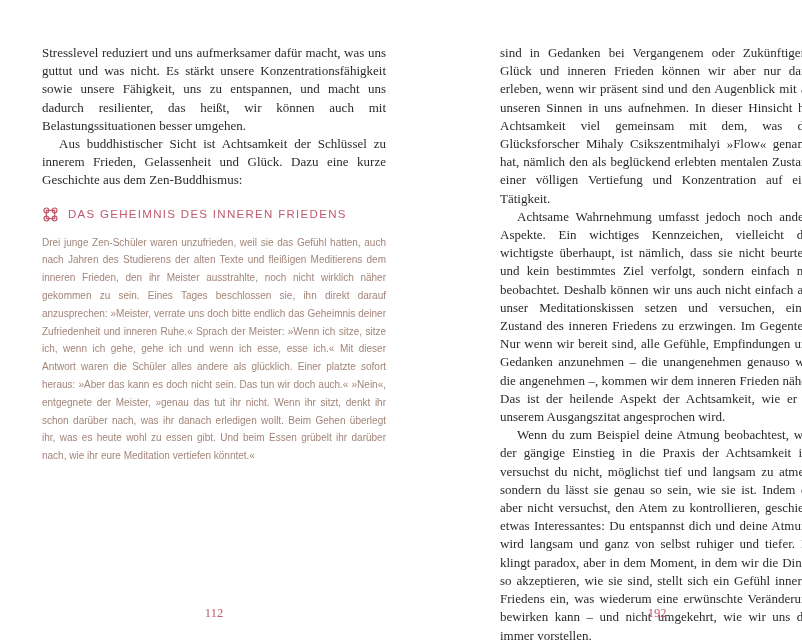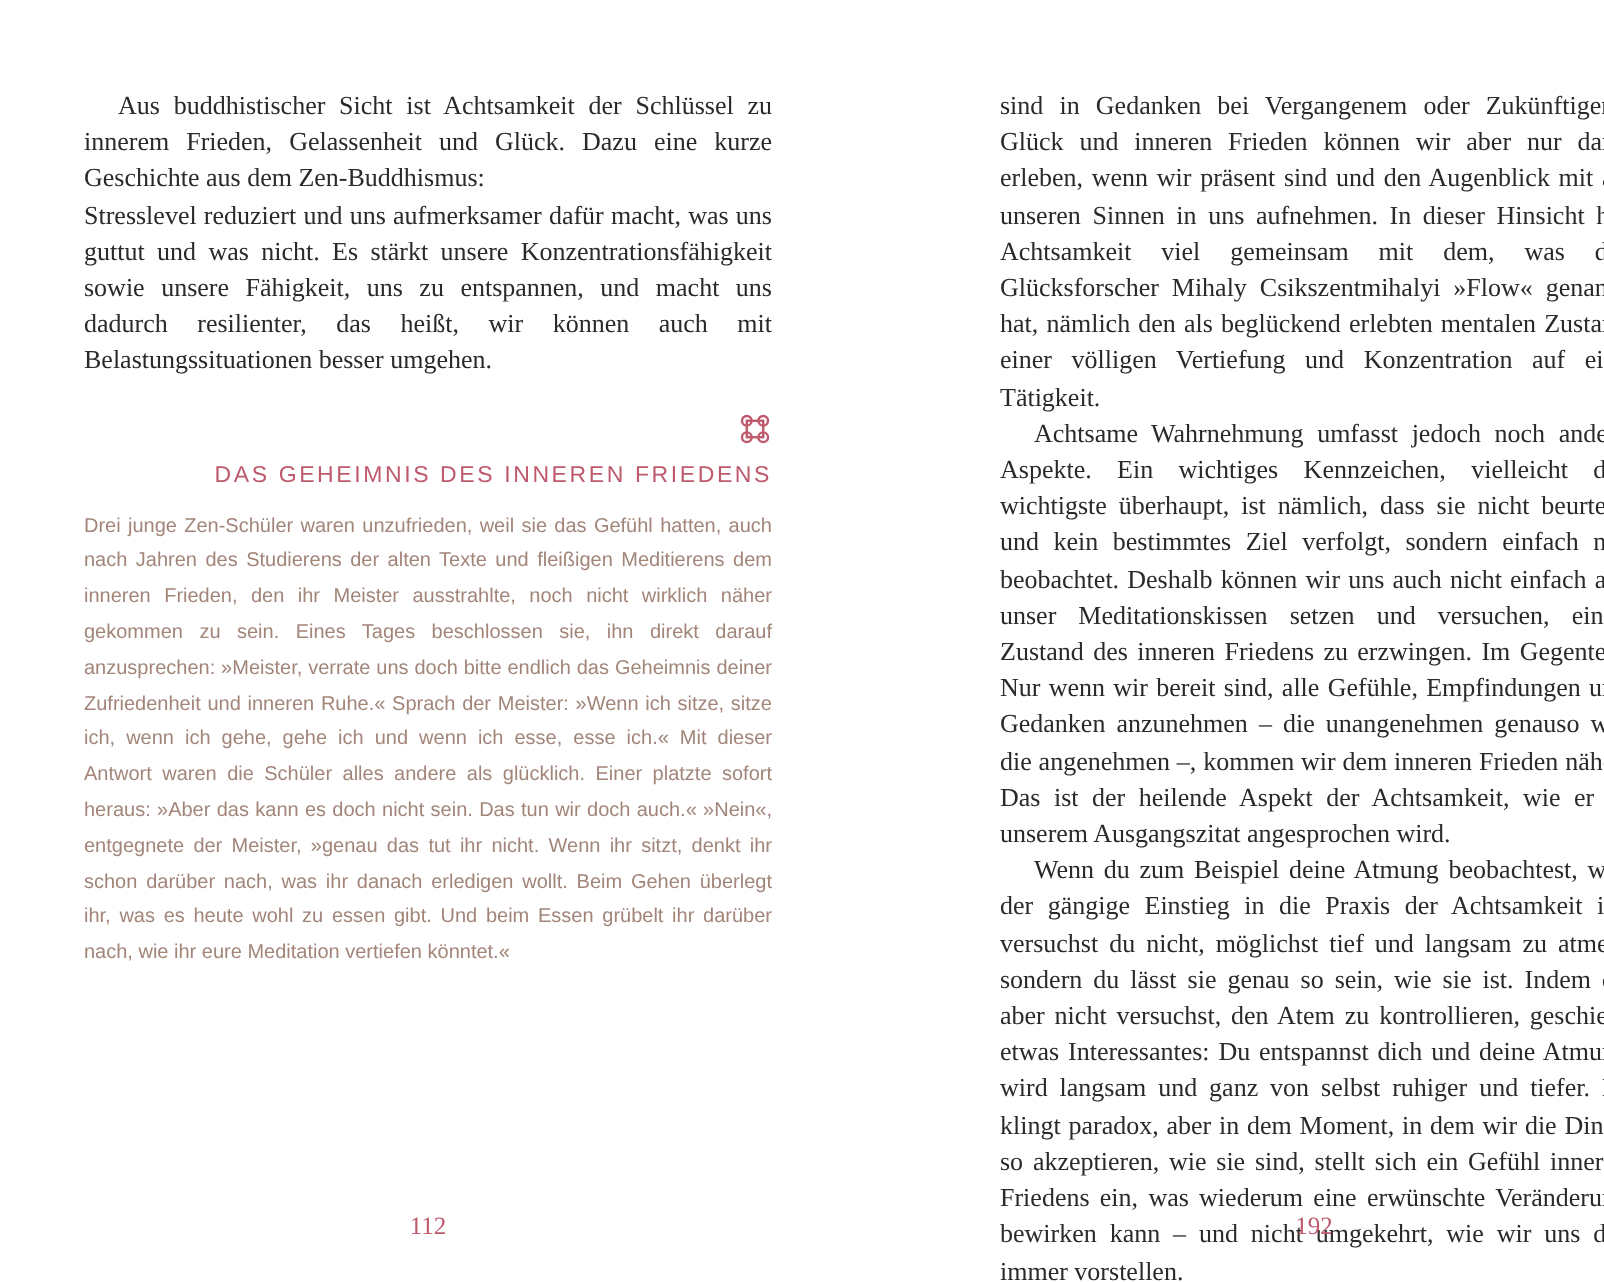--- a/index.html
+++ b/index.html
@@ -29,24 +29,23 @@
     margin: 0;
     font-size: 13px;
     line-height: 18.2px;
     text-align: justify;
     hyphens: auto;
     -webkit-hyphens: auto;
   }
   p.indent { text-indent: 17px; }
   .section-heading {
     display: flex;
-    align-items: flex-end;
+    align-items: center;
     gap: 9px;
     margin: 16px 0 11px 0;
-    flex-direction: column;
   }
   .knot {
     display: inline-flex;
     color: var(--accent);
     flex: 0 0 auto;
   }
   .knot svg { display: block; }
   .heading-text {
     font-family: "Liberation Sans", sans-serif;
     font-size: 11.5px;
@@ -74,22 +73,22 @@
     color: var(--accent);
     font-family: "Liberation Serif", serif;
   }
 </style>
 </head>
 <body>
 
 <div class="spread">
 
   <div class="page page-left">
+    <p class="body">Stresslevel reduziert und uns aufmerksamer dafür macht, was uns guttut und was nicht. Es stärkt unsere Konzentrationsfähigkeit sowie unsere Fähigkeit, uns zu entspannen, und macht uns dadurch resilienter, das heißt, wir können auch mit Belastungssituationen besser umgehen.</p>
     <p class="body indent">Aus buddhistischer Sicht ist Achtsamkeit der Schlüssel zu innerem Frieden, Gelassenheit und Glück. Dazu eine kurze Geschichte aus dem Zen-Buddhismus:</p>
-    <p class="body">Stresslevel reduziert und uns aufmerksamer dafür macht, was uns guttut und was nicht. Es stärkt unsere Konzentrationsfähigkeit sowie unsere Fähigkeit, uns zu entspannen, und macht uns dadurch resilienter, das heißt, wir können auch mit Belastungssituationen besser umgehen.</p>
 
     <div class="section-heading">
       <span class="knot">
         <svg width="17" height="17" viewBox="0 0 24 24" fill="none" stroke="currentColor" stroke-width="1.7">
           <circle cx="6.2" cy="6.2" r="3.4"></circle>
           <circle cx="17.8" cy="6.2" r="3.4"></circle>
           <circle cx="6.2" cy="17.8" r="3.4"></circle>
           <circle cx="17.8" cy="17.8" r="3.4"></circle>
           <rect x="6.2" y="6.2" width="11.6" height="11.6"></rect>
         </svg>

